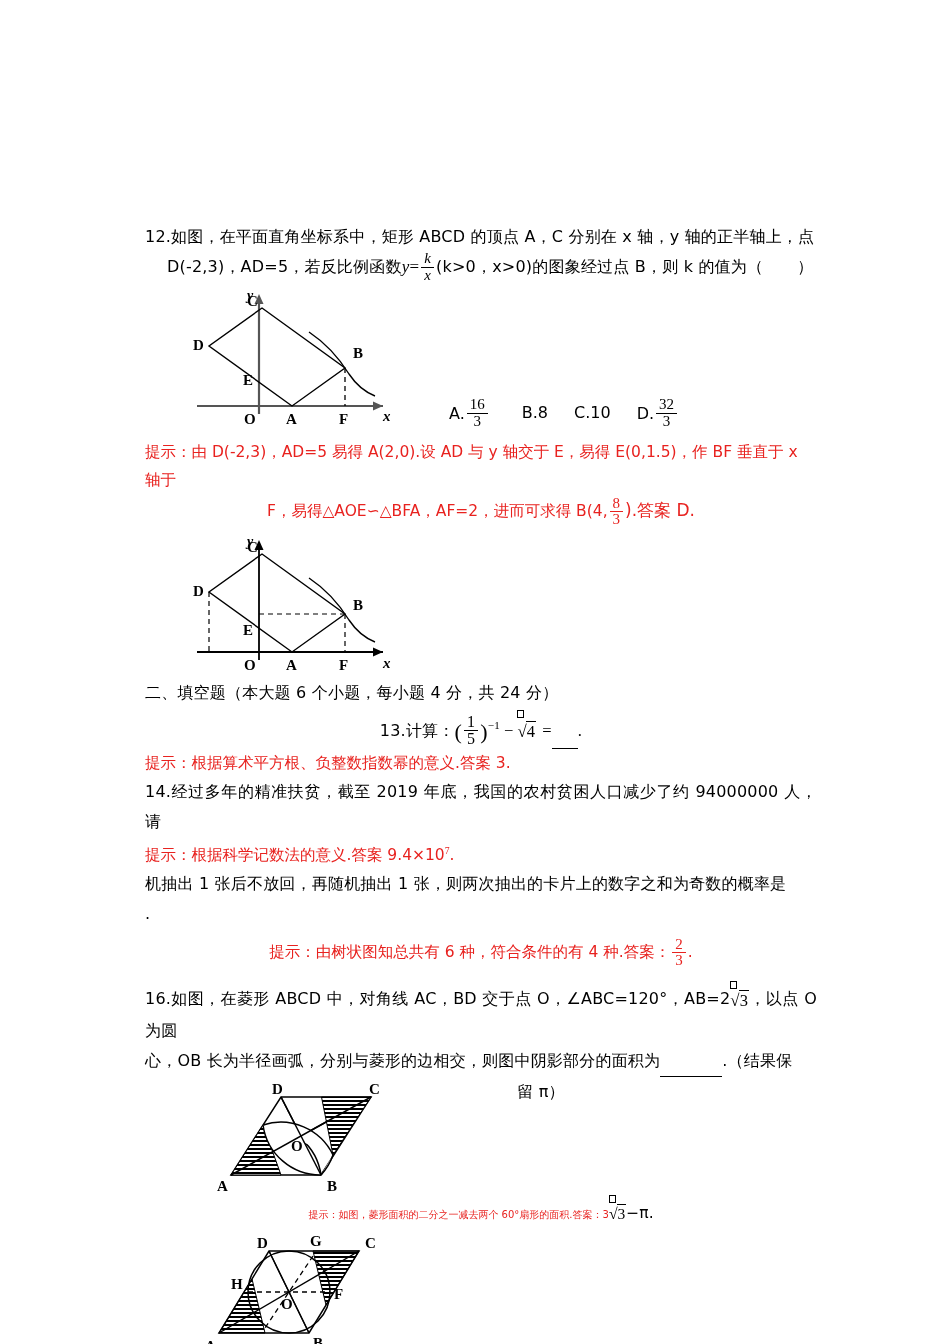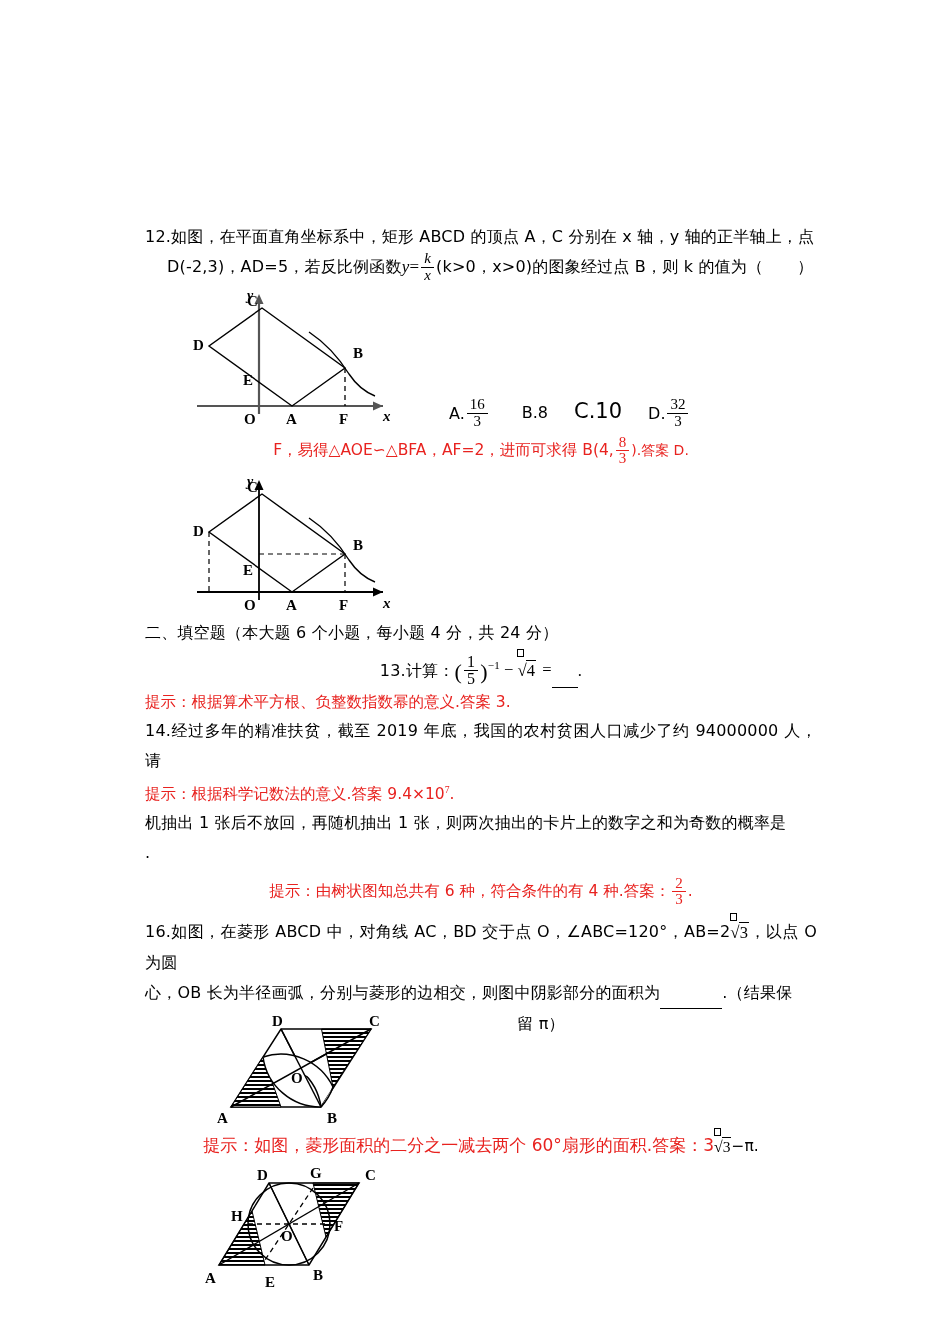--- a/index.html
+++ b/index.html
@@ -141,28 +141,31 @@
           <text class="lbl-i" x="196" y="135">x</text>
           <text class="lbl-i" x="60" y="14" style="font-size:14px;">y</text>
         </svg>
       </div>
 
       <div style="margin-left:2px; align-self:flex-end; padding-bottom:4px; white-space:nowrap;">
         <span class="cn" style="font-size:16px;"><span>A.</span><span class="mfrac"><span class="num">16</span><span class="den">3</span></span></span>
         <span style="display:inline-block;width:24px;"></span>
         <span class="cn" style="font-size:16px;"><span>B.</span><span>8</span></span>
         <span style="display:inline-block;width:18px;"></span>
-        <span class="cn" style="font-size:21px;"><span>C.</span><span>10</span></span>
+        <span class="cn" style="font-size:16px;"><span>C.</span><span>10</span></span>
         <span style="display:inline-block;width:18px;"></span>
         <span class="cn" style="font-size:16px;"><span>D.</span><span class="mfrac"><span class="num">32</span><span class="den">3</span></span></span>
       </div>
     </div>
 
+    <div class="hint" style="margin-top:4px;">
+      <span class="cn" style="font-size:15.5px;">提示：由 D(-2,3)，AD=5 易得 A(2,0).设 AD 与 y 轴交于 E，易得 E(0,1.5)，作 BF 垂直于 x 轴于</span>
+    </div>
     <div class="hint center" style="margin-top:2px;">
-      <span class="cn" style="font-size:15.5px;">F，易得△AOE∽△BFA，AF=2，进而可求得 B(4,</span><span class="mfrac"><span class="num">8</span><span class="den">3</span></span><span class="cn" style="font-size:14px;">).答案 D.</span>
+      <span class="cn" style="font-size:15.5px;">F，易得△AOE∽△BFA，AF=2，进而可求得 B(4,</span><span class="mfrac"><span class="num">8</span><span class="den">3</span></span><span class="cn" style="font-size:17px;">).答案 D.</span>
     </div>
 
     <div class="figwrap" style="margin-top:4px;">
       <div class="fig" style="margin-left:42px;">
         <svg width="260" height="148" viewBox="0 0 260 148">
           <line x1="10" y1="120" x2="196" y2="120" stroke="#000" stroke-width="1.8"></line>
           <polygon points="196,120 186,115.5 186,124.5" fill="#000"></polygon>
           <line x1="72" y1="128" x2="72" y2="14" stroke="#000" stroke-width="1.8"></line>
           <polygon points="72,8 67.5,18 76.5,18" fill="#000"></polygon>
           <polygon points="75,22 158,82 105,120 22,60" fill="none" stroke="#000" stroke-width="1.4"></polygon>
@@ -213,21 +216,21 @@
     </div>
     <div class="q-line">
       <span class="cn">.</span>
     </div>
     <div class="hint center" style="margin-top:8px; line-height:30px;">
       <span class="cn" style="font-size:15.5px;margin-top:28px;">提示：由树状图知总共有 6 种，符合条件的有 4 种.答案：</span><span class="mfrac"><span class="num">2</span><span class="den">3</span></span><span class="cn" style="font-size:15.5px;">.</span>
     </div>
   </div>
 
   <div>
-    <div class="q-line" style="margin-top:8px;">
+    <div class="q-line" style="margin-top:15px;">
       <span class="cn">16.</span><span class="cn">如图，在菱形 ABCD 中，对角线 AC，BD 交于点 O，∠ABC=120°，AB=2</span><span class="radical"><span class="idx"></span><span class="sq">√</span><span class="rad-body">3</span></span><span class="cn">，以点 O 为圆</span>
     </div>
     <div class="q-line">
       <span class="cn">心，OB 长为半径画弧，分别与菱形的边相交，则图中阴影部分的面积为</span><span class="blankline" style="width:62px;">&nbsp;</span><span class="cn">.（结果保</span>
     </div>
     <div class="q-line center" style="padding-left:120px;">
       <span class="cn">留 π）</span>
     </div>
 
     <div class="figwrap" style="margin-top:-24px;">
@@ -259,21 +262,21 @@
           <text class="lbl" x="79" y="11">D</text>
           <text class="lbl" x="176" y="11">C</text>
           <text class="lbl" x="98" y="68">O</text>
           <text class="lbl" x="24" y="108">A</text>
           <text class="lbl" x="134" y="108">B</text>
         </svg>
       </div>
     </div>
 
     <div class="hint center" style="margin-top:4px;">
-      <span class="cn" style="font-size:17px;">提示：如图，菱形面积的二分之一减去两个 60°扇形的面积.答案：3</span><span class="radical" style="color:#000;"><span class="idx"></span><span class="sq">√</span><span class="rad-body">3</span></span><span class="cn" style="font-size:15.5px; color:#000;">−π.</span>
+      <span class="cn" style="font-size:10px;">提示：如图，菱形面积的二分之一减去两个 60°扇形的面积.答案：3</span><span class="radical" style="color:#000;"><span class="idx"></span><span class="sq">√</span><span class="rad-body">3</span></span><span class="cn" style="font-size:15.5px; color:#000;">−π.</span>
     </div>
 
     <div class="figwrap" style="margin-top:2px;">
       <div class="fig" style="margin-left:48px;">
         <svg width="260" height="128" viewBox="0 0 260 128">
           <defs>
             <pattern id="hatch2" width="6" height="4" patternUnits="userSpaceOnUse">
               <rect width="6" height="4" fill="#ffffff"></rect>
               <line x1="0" y1="2" x2="6" y2="2" stroke="#000" stroke-width="2"></line>
             </pattern>

